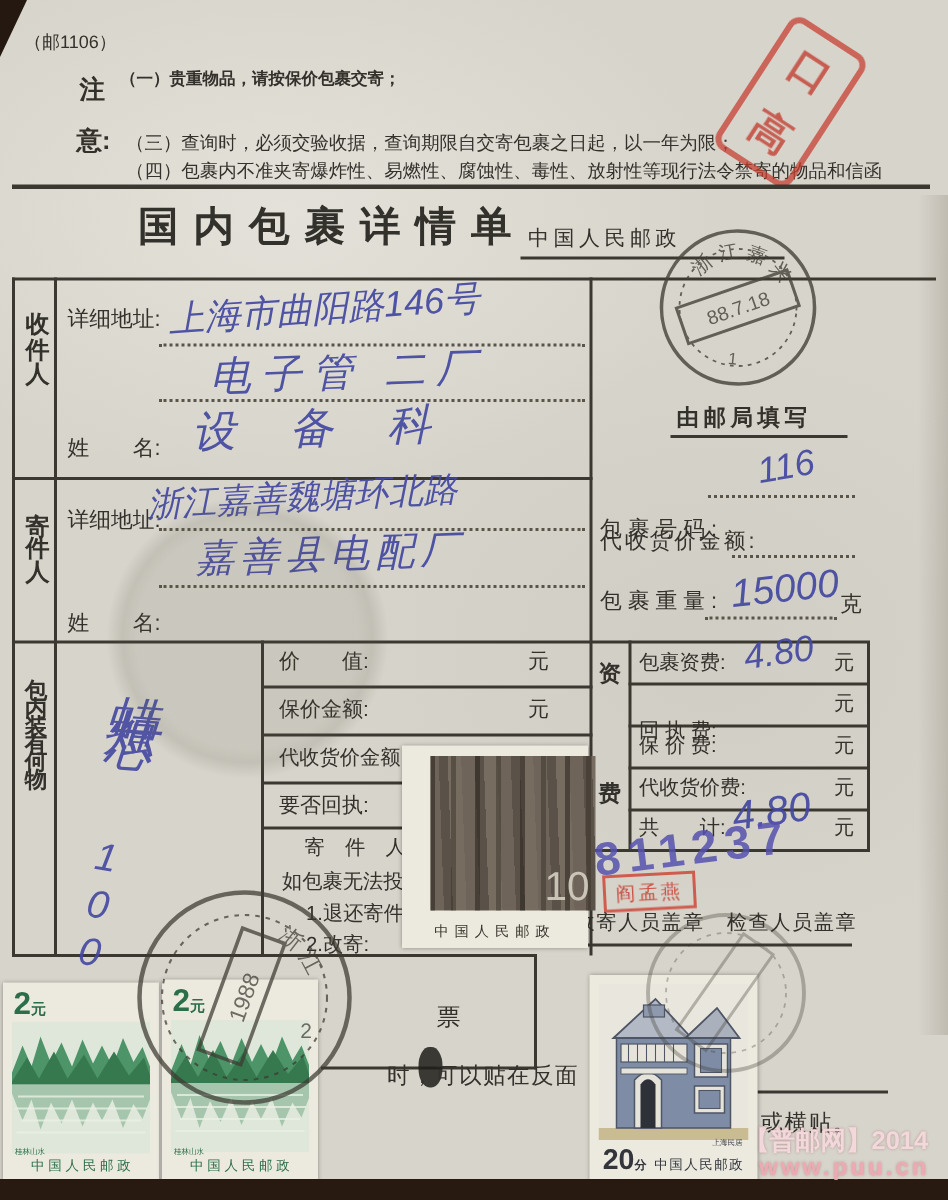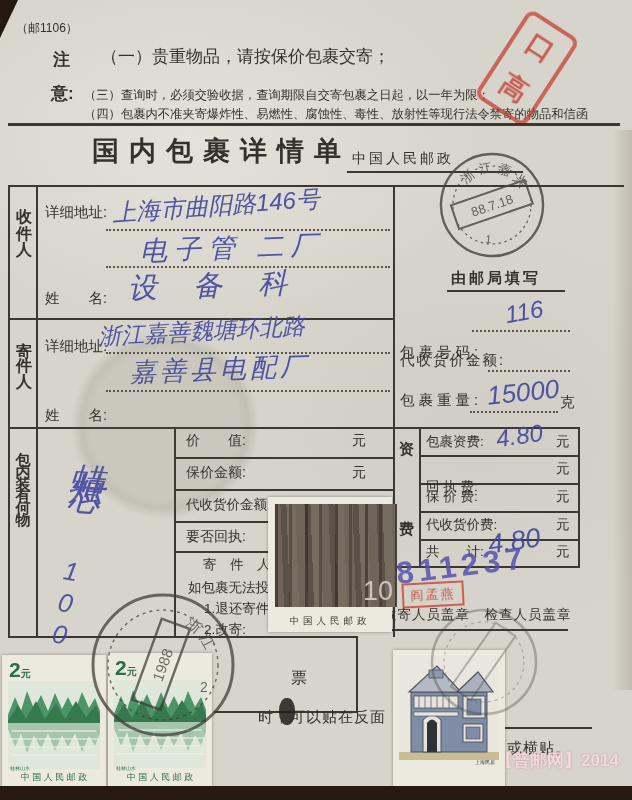--- a/index.html
+++ b/index.html
@@ -29,21 +29,21 @@
 </style>
 </head>
 <body>
 
 <div class="photo">
   <div class="paper"></div>
 
   <div class="print" style="left:16px;top:20px;font-size:12px;">（邮1106）</div>
   <div class="print" style="left:53px;top:48px;font-size:17px;font-weight:bold;">注</div>
   <div class="print" style="left:51px;top:82px;font-size:17px;font-weight:bold;">意:</div>
-  <div class="print" style="left:101px;top:45px;font-size:17px;">（一）贵重物品，请按保价包裹交寄；</div>
+  <div class="print" style="left:80px;top:45px;font-size:11px;font-weight:bold;">（一）贵重物品，请按保价包裹交寄；</div>
   <div class="print" style="left:84px;top:87px;font-size:12.3px;">（三）查询时，必须交验收据，查询期限自交寄包裹之日起，以一年为限；</div>
   <div class="print" style="left:84px;top:106px;font-size:12.3px;">（四）包裹内不准夹寄爆炸性、易燃性、腐蚀性、毒性、放射性等现行法令禁寄的物品和信函</div>
 
   <div class="chop" style="left:497px;top:16px;width:52px;height:96px;transform:rotate(33deg);font-size:27px;">
     <span>口</span>
     <span>高</span>
   </div>
 
   <div class="line" style="left:8px;top:123px;width:612px;height:3px;"></div>
 
@@ -150,21 +150,21 @@
 
   <div class="line" style="left:356px;top:636px;width:2px;height:77px;"></div>
   <div class="print" style="left:291px;top:668px;font-size:16px;">票</div>
   <div class="line" style="left:214px;top:711px;width:144px;height:2px;"></div>
   <div class="line" style="left:505px;top:727px;width:87px;height:2px;"></div>
   <div style="position:absolute;left:279px;top:698px;width:16px;height:27px;background:#1f1d19;border-radius:46%;opacity:.85;"></div>
   <div class="print" style="left:258px;top:708px;font-size:15px;letter-spacing:1px;">时，可以贴在反面</div>
   <div class="print" style="left:507px;top:739px;font-size:15px;letter-spacing:1px;">或横贴。</div>
 
   <div class="stamp" style="left:268px;top:497px;width:124px;height:135px;padding:0;">
-    <div style="position:absolute;left:7px;top:7px;width:122px;height:103px;
+    <div style="position:absolute;left:19px;top:7px;width:110px;height:103px;
                 background:
                   repeating-linear-gradient(90deg, rgba(40,34,28,.55) 0 3px, transparent 3px 14px, rgba(58,50,42,.5) 14px 17px, transparent 17px 30px),
                   repeating-linear-gradient(88deg, #6e6459 0 9px, #5a5148 9px 15px, #766c60 15px 24px);">
       <span style="position:absolute;right:4px;bottom:0;font-size:27px;color:#d6d0c3;opacity:.9;">10</span>
     </div>
     <div style="position:absolute;left:0;bottom:4px;width:100%;text-align:center;font-size:9.5px;
                 letter-spacing:4px;color:#3a352e;">中国人民邮政</div>
   </div>
 
   <div class="stamp" style="left:2px;top:655px;width:104px;height:133px;">
@@ -231,20 +231,26 @@
       </g>
       <rect x="64" y="40" width="22" height="22" fill="#e6e3da" stroke="#4e5565" stroke-width="1"></rect>
       <rect x="68" y="43" width="14" height="16" fill="#7e8ca6" stroke="#4e5565" stroke-width="0.7"></rect>
       <rect x="64" y="68" width="20" height="18" fill="#e6e3da" stroke="#4e5565" stroke-width="1"></rect>
       <rect x="67" y="71" width="14" height="12" fill="#7e8ca6" stroke="#4e5565" stroke-width="0.7"></rect>
       <path d="M24,96 L24,64 Q33,54 42,64 L42,96 Z" fill="#e6e3da" stroke="#4e5565" stroke-width="1"></path>
       <path d="M28,96 L28,67 Q33,60 38,67 L38,96 Z" fill="#2e3138"></path>
       <rect x="15" y="56" width="44" height="4" fill="#e6e3da" stroke="#4e5565" stroke-width="0.6"></rect>
     </svg>
     <span style="position:absolute;right:10px;bottom:25px;font-size:5px;color:#3a3c44;">上海民居</span>
+    <div style="position:absolute;left:0;bottom:5px;width:100%;text-align:center;">
+      <span style="font-size:19px;color:#33353c;font-weight:bold;">
+        <span>20</span><span style="font-size:8px;">分</span>
+      </span>
+      <span style="font-size:9px;color:#33353c;letter-spacing:1px;">中国人民邮政</span>
+    </div>
   </div>
 
   <svg class="pm" style="left:437px;top:150px;opacity:.8;transform:rotate(6deg);" width="110" height="110" viewBox="0 0 110 110">
     <circle cx="55" cy="55" r="51" fill="none" stroke="#45423a" stroke-width="2.4"></circle>
     <circle cx="55" cy="55" r="39" fill="none" stroke="#45423a" stroke-width="1.2" stroke-dasharray="2.5 3.5"></circle>
     <g transform="rotate(-46 55 55)">
         <text x="55" y="22" text-anchor="middle" font-size="13" fill="#45423a">浙</text>
       </g>
     <g transform="rotate(-16 55 55)">
         <text x="55" y="22" text-anchor="middle" font-size="13" fill="#45423a">江</text>
@@ -289,13 +295,14 @@
   <div style="position:absolute;left:70px;top:330px;width:190px;height:190px;border-radius:50%;
               background:radial-gradient(circle, rgba(90,88,75,.10) 0 55%, rgba(90,88,75,.16) 62%, transparent 70%);"></div>
 
   <div style="position:absolute;left:0;top:786px;width:632px;height:14px;background:#281a10;"></div>
   <div style="position:absolute;left:0;top:0;width:18px;height:38px;background:#241810;
               clip-path:polygon(0 0,100% 0,0 100%);"></div>
   <div style="position:absolute;left:612px;top:130px;width:20px;height:560px;
               background:linear-gradient(to right, transparent, rgba(70,58,45,.16));"></div>
 
   <div class="wm" style="left:496px;top:749px;font-size:17px;color:rgba(246,218,222,.95);">【普邮网】2014</div>
+  <div class="wm" style="left:506px;top:770px;font-size:16px;color:rgba(243,170,180,.9);letter-spacing:2px;">www.puu.cn</div>
 </div>
 
 </body></html>

